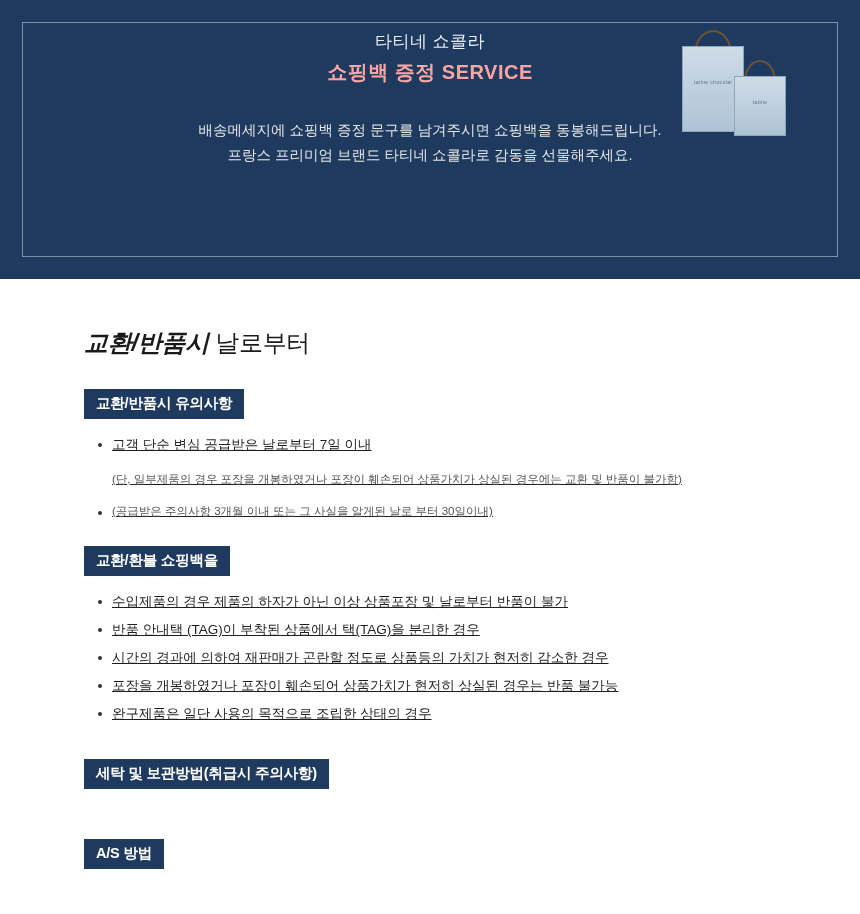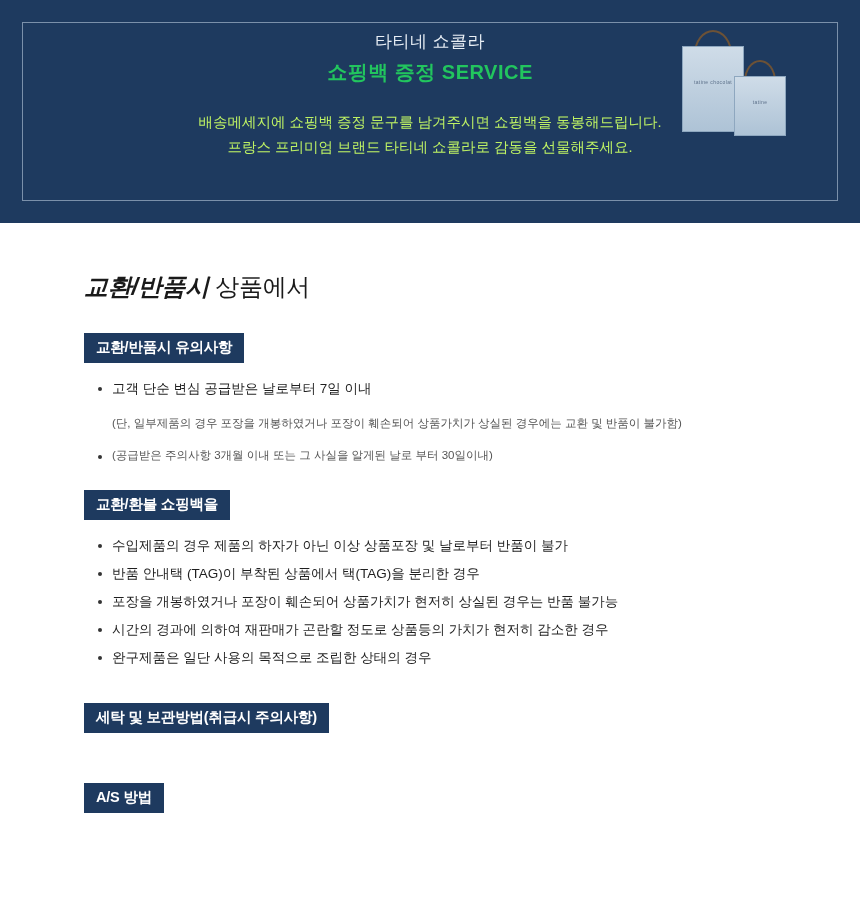--- a/index.html
+++ b/index.html
@@ -12,21 +12,21 @@
     background: #ffffff;
     font-family: "Liberation Sans", sans-serif;
     color: #222;
     overflow: hidden;
   }
 
   
   .banner {
     position: relative;
     width: 860px;
-    height: 223px;
+    height: 279px;
     background: #1e3a5f;
     box-sizing: border-box;
     padding-left: 40px;
   }
   .banner-inner {
     position: absolute;
     left: 22px;
     top: 22px;
     right: 22px;
     bottom: 22px;
@@ -44,27 +44,27 @@
   .banner-line1 {
     font-size: 17px;
     letter-spacing: 0.5px;
     margin-bottom: 6px;
     color: #e8eef5;
   }
   .banner-line2 {
     font-size: 20px;
     font-weight: bold;
     letter-spacing: 0.5px;
-    margin-bottom: 24px;
-    color: #22c55e;
+    margin-bottom: 32px;
+    color: #fca5a5;
   }
   .banner-line3, .banner-line4 {
     font-size: 14.5px;
     line-height: 1.75;
-    color: #bef264;
+    color: #e5e5e5;
   }
 
   
   .bag-art {
     position: absolute;
     right: 62px;
     top: 38px;
     width: 130px;
     height: 110px;
   }
@@ -142,20 +142,21 @@
     margin: 0;
     padding: 0 0 0 14px;
   }
   ul.bullets > li {
     position: relative;
     padding-left: 14px;
     font-size: 13.5px;
     line-height: 1.55;
     color: #1f1f1f;
     margin-bottom: 7px;
+    text-decoration: underline;
   }
   ul.bullets > li::before {
     content: "";
     position: absolute;
     left: 0;
     top: 8px;
     width: 4px;
     height: 4px;
     border-radius: 50%;
     background: #333;
@@ -191,43 +192,43 @@
     </div>
     <div class="bag small">
       <span class="bag-label">tatine</span>
     </div>
   </div>
 </div>
 
 <div class="content">
 
   <h1 class="page-title">
-    <b>교환/반품시</b><span> 상품에서</span>
+    <b>교환/반품시</b><span> 날로부터</span>
   </h1>
 
   <div class="section">
     <div class="section-head">교환/반품시 유의사항</div>
     <ul class="bullets">
       <li>
         <span>고객 단순 변심 공급받은 날로부터 7일 이내</span>
         <span class="sub-note">(단, 일부제품의 경우 포장을 개봉하였거나 포장이 훼손되어 상품가치가 상실된 경우에는 교환 및 반품이 불가함)</span>
       </li>
       <li>
         <span class="sub-note">(공급받은 주의사항 3개월 이내 또는 그 사실을 알게된 날로 부터 30일이내)</span>
       </li>
     </ul>
   </div>
 
   <div class="section sec-gap-lg">
     <div class="section-head">교환/환불 쇼핑백을</div>
     <ul class="bullets">
       <li><span>수입제품의 경우 제품의 하자가 아닌 이상 상품포장 및 날로부터 반품이 불가</span></li>
       <li><span>반품 안내택 (TAG)이 부착된 상품에서 택(TAG)을 분리한 경우</span></li>
+      <li><span>시간의 경과에 의하여 재판매가 곤란할 정도로 상품등의 가치가 현저히 감소한 경우</span></li>
       <li><span>포장을 개봉하였거나 포장이 훼손되어 상품가치가 현저히 상실된 경우는 반품 불가능</span></li>
-      <li><span>시간의 경과에 의하여 재판매가 곤란할 정도로 상품등의 가치가 현저히 감소한 경우</span></li>
       <li><span>완구제품은 일단 사용의 목적으로 조립한 상태의 경우</span></li>
     </ul>
   </div>
 
   <div class="section sec-gap-lg">
     <div class="section-head">세탁 및 보관방법(취급시 주의사항)</div>
   </div>
 
   <div class="section">
     <div class="section-head">A/S 방법</div>

